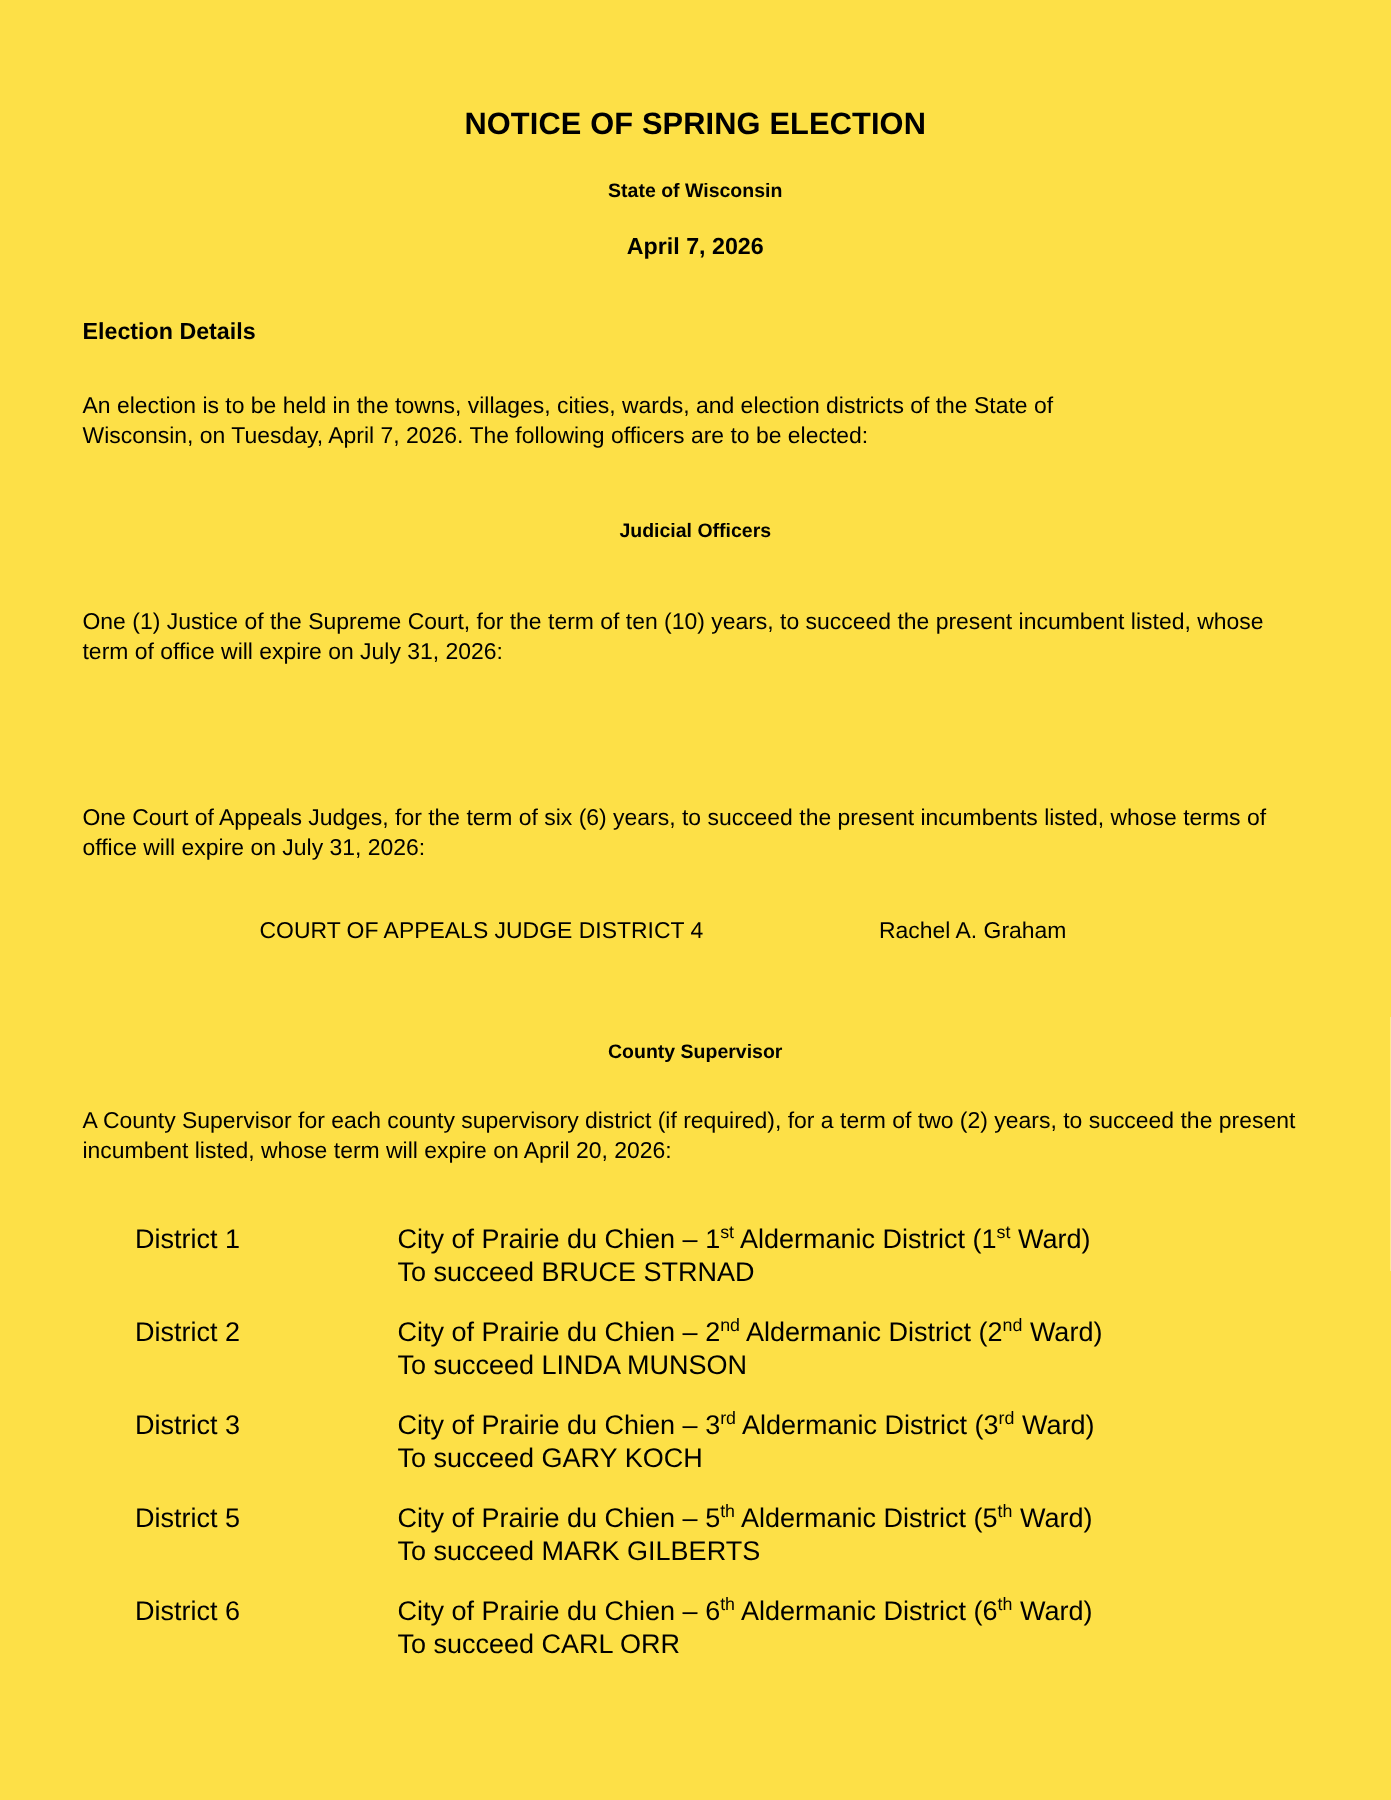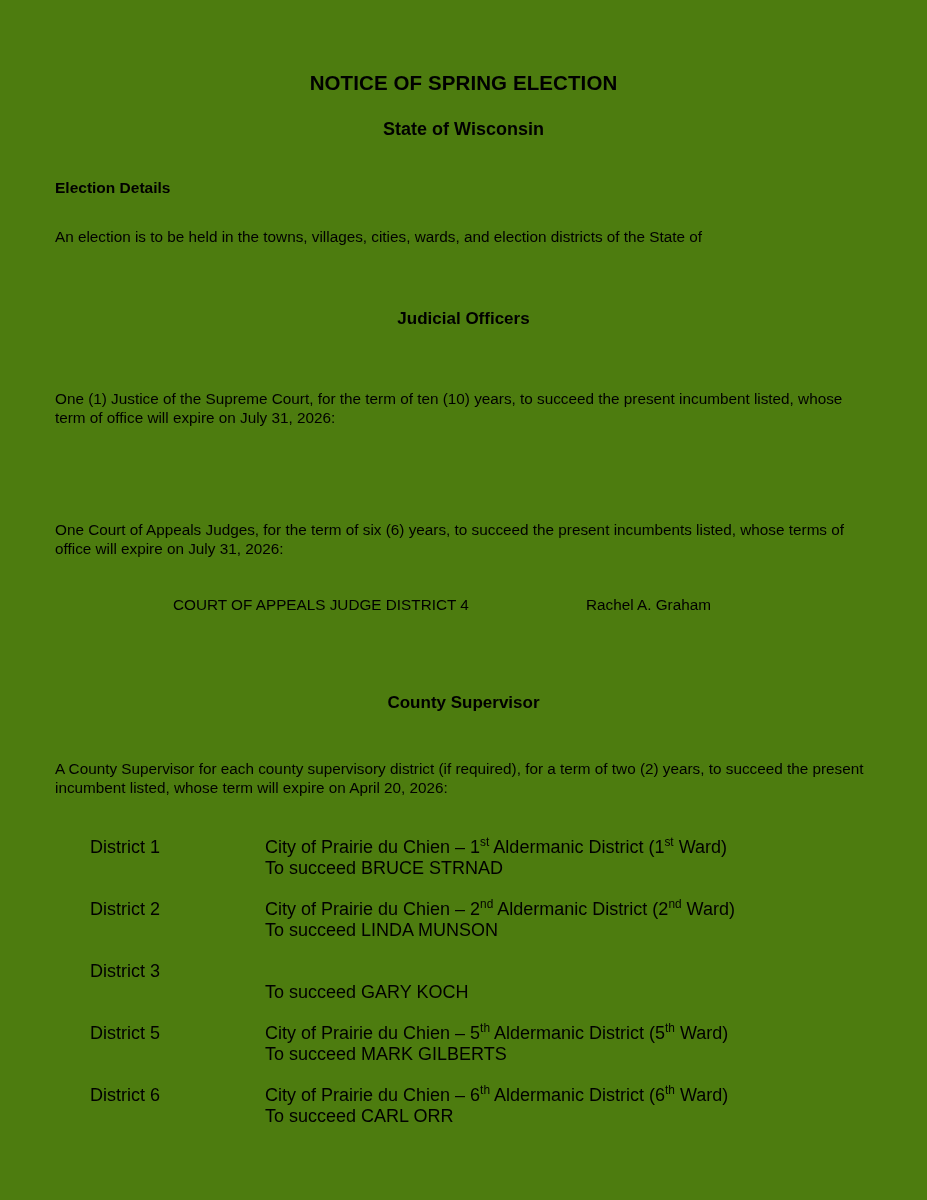--- a/index.html
+++ b/index.html
@@ -11,60 +11,60 @@
     width: 927px;
     height: 1200px;
     font-family: "Liberation Sans", sans-serif;
     color: #000000;
     overflow: hidden;
   }
   .page {
     position: relative;
     width: 927px;
     height: 1200px;
-    background: #4d7c0f;
+    background: #fde047;
     box-sizing: border-box;
     padding: 0 55px;
   }
 
   
   .doc-title {
     text-align: center;
     font-size: 20.5px;
     font-weight: bold;
     letter-spacing: 0.1px;
     margin: 0;
     padding-top: 71px;
   }
   .doc-subtitle {
     text-align: center;
-    font-size: 18px;
+    font-size: 13px;
     font-weight: bold;
     margin: 0;
     padding-top: 24px;
   }
   .doc-date {
     text-align: center;
     font-size: 15.5px;
     font-weight: bold;
     margin: 0;
     padding-top: 22px;
   }
 
   .section-head-left {
     font-size: 15.5px;
     font-weight: bold;
     margin: 0;
     padding-top: 39px;
   }
   .section-head-center {
     text-align: center;
-    font-size: 17px;
-    font-weight: bold;
-    margin: 16px;
+    font-size: 13px;
+    font-weight: bold;
+    margin: 0;
   }
 
   
   .para {
     font-size: 15.3px;
     line-height: 19.5px;
     margin: 0;
     text-align: left;
   }
   .para-justify {
@@ -136,26 +136,27 @@
   .sp-g { height: 30px; }
   .sp-h { height: 39px; }
 </style>
 </head>
 <body>
 
 <div class="page">
 
   <h1 class="doc-title">NOTICE OF SPRING ELECTION</h1>
   <h2 class="doc-subtitle">State of Wisconsin</h2>
+  <h2 class="doc-date">April 7, 2026</h2>
 
   <h3 class="section-head-left">Election Details</h3>
 
   <div class="sp-a"></div>
 
-  <p class="para para-justify"><span>An election is to be held in the towns, villages, cities, wards, and election districts of the State of</span></p>
+  <p class="para para-justify"><span>An election is to be held in the towns, villages, cities, wards, and election districts of the State of</span><span class="lastline">Wisconsin, on Tuesday, April 7, 2026. The following officers are to be elected:</span></p>
 
   <div class="sp-c"></div>
 
   <h3 class="section-head-center">Judicial Officers</h3>
 
   <div class="sp-e"></div>
 
   <p class="para"><span class="u">One (1) Justice of the Supreme Court, </span><span>for the term of ten (10) years, to succeed the present incumbent listed, whose term of office will expire on July 31, 2026:</span></p>
 
   <div class="sp-d"></div>
@@ -188,20 +189,21 @@
       <span class="district-desc"><span>City of Prairie du Chien – 1</span><sup>st</sup><span> Aldermanic District (1</span><sup>st</sup><span> Ward)</span></span>
       <span class="district-succ">To succeed BRUCE STRNAD</span>
     </div>
     <div class="district-row">
       <span class="district-label">District 2</span>
       <span class="district-desc"><span>City of Prairie du Chien – 2</span><sup>nd</sup><span> Aldermanic District (2</span><sup>nd</sup><span> Ward)</span></span>
       <span class="district-succ">To succeed LINDA MUNSON</span>
     </div>
     <div class="district-row">
       <span class="district-label">District 3</span>
+      <span class="district-desc"><span>City of Prairie du Chien – 3</span><sup>rd</sup><span> Aldermanic District (3</span><sup>rd</sup><span> Ward)</span></span>
       <span class="district-succ">To succeed GARY KOCH</span>
     </div>
     <div class="district-row">
       <span class="district-label">District 5</span>
       <span class="district-desc"><span>City of Prairie du Chien – 5</span><sup>th</sup><span> Aldermanic District (5</span><sup>th</sup><span> Ward)</span></span>
       <span class="district-succ">To succeed MARK GILBERTS</span>
     </div>
     <div class="district-row">
       <span class="district-label">District 6</span>
       <span class="district-desc"><span>City of Prairie du Chien – 6</span><sup>th</sup><span> Aldermanic District (6</span><sup>th</sup><span> Ward)</span></span>

